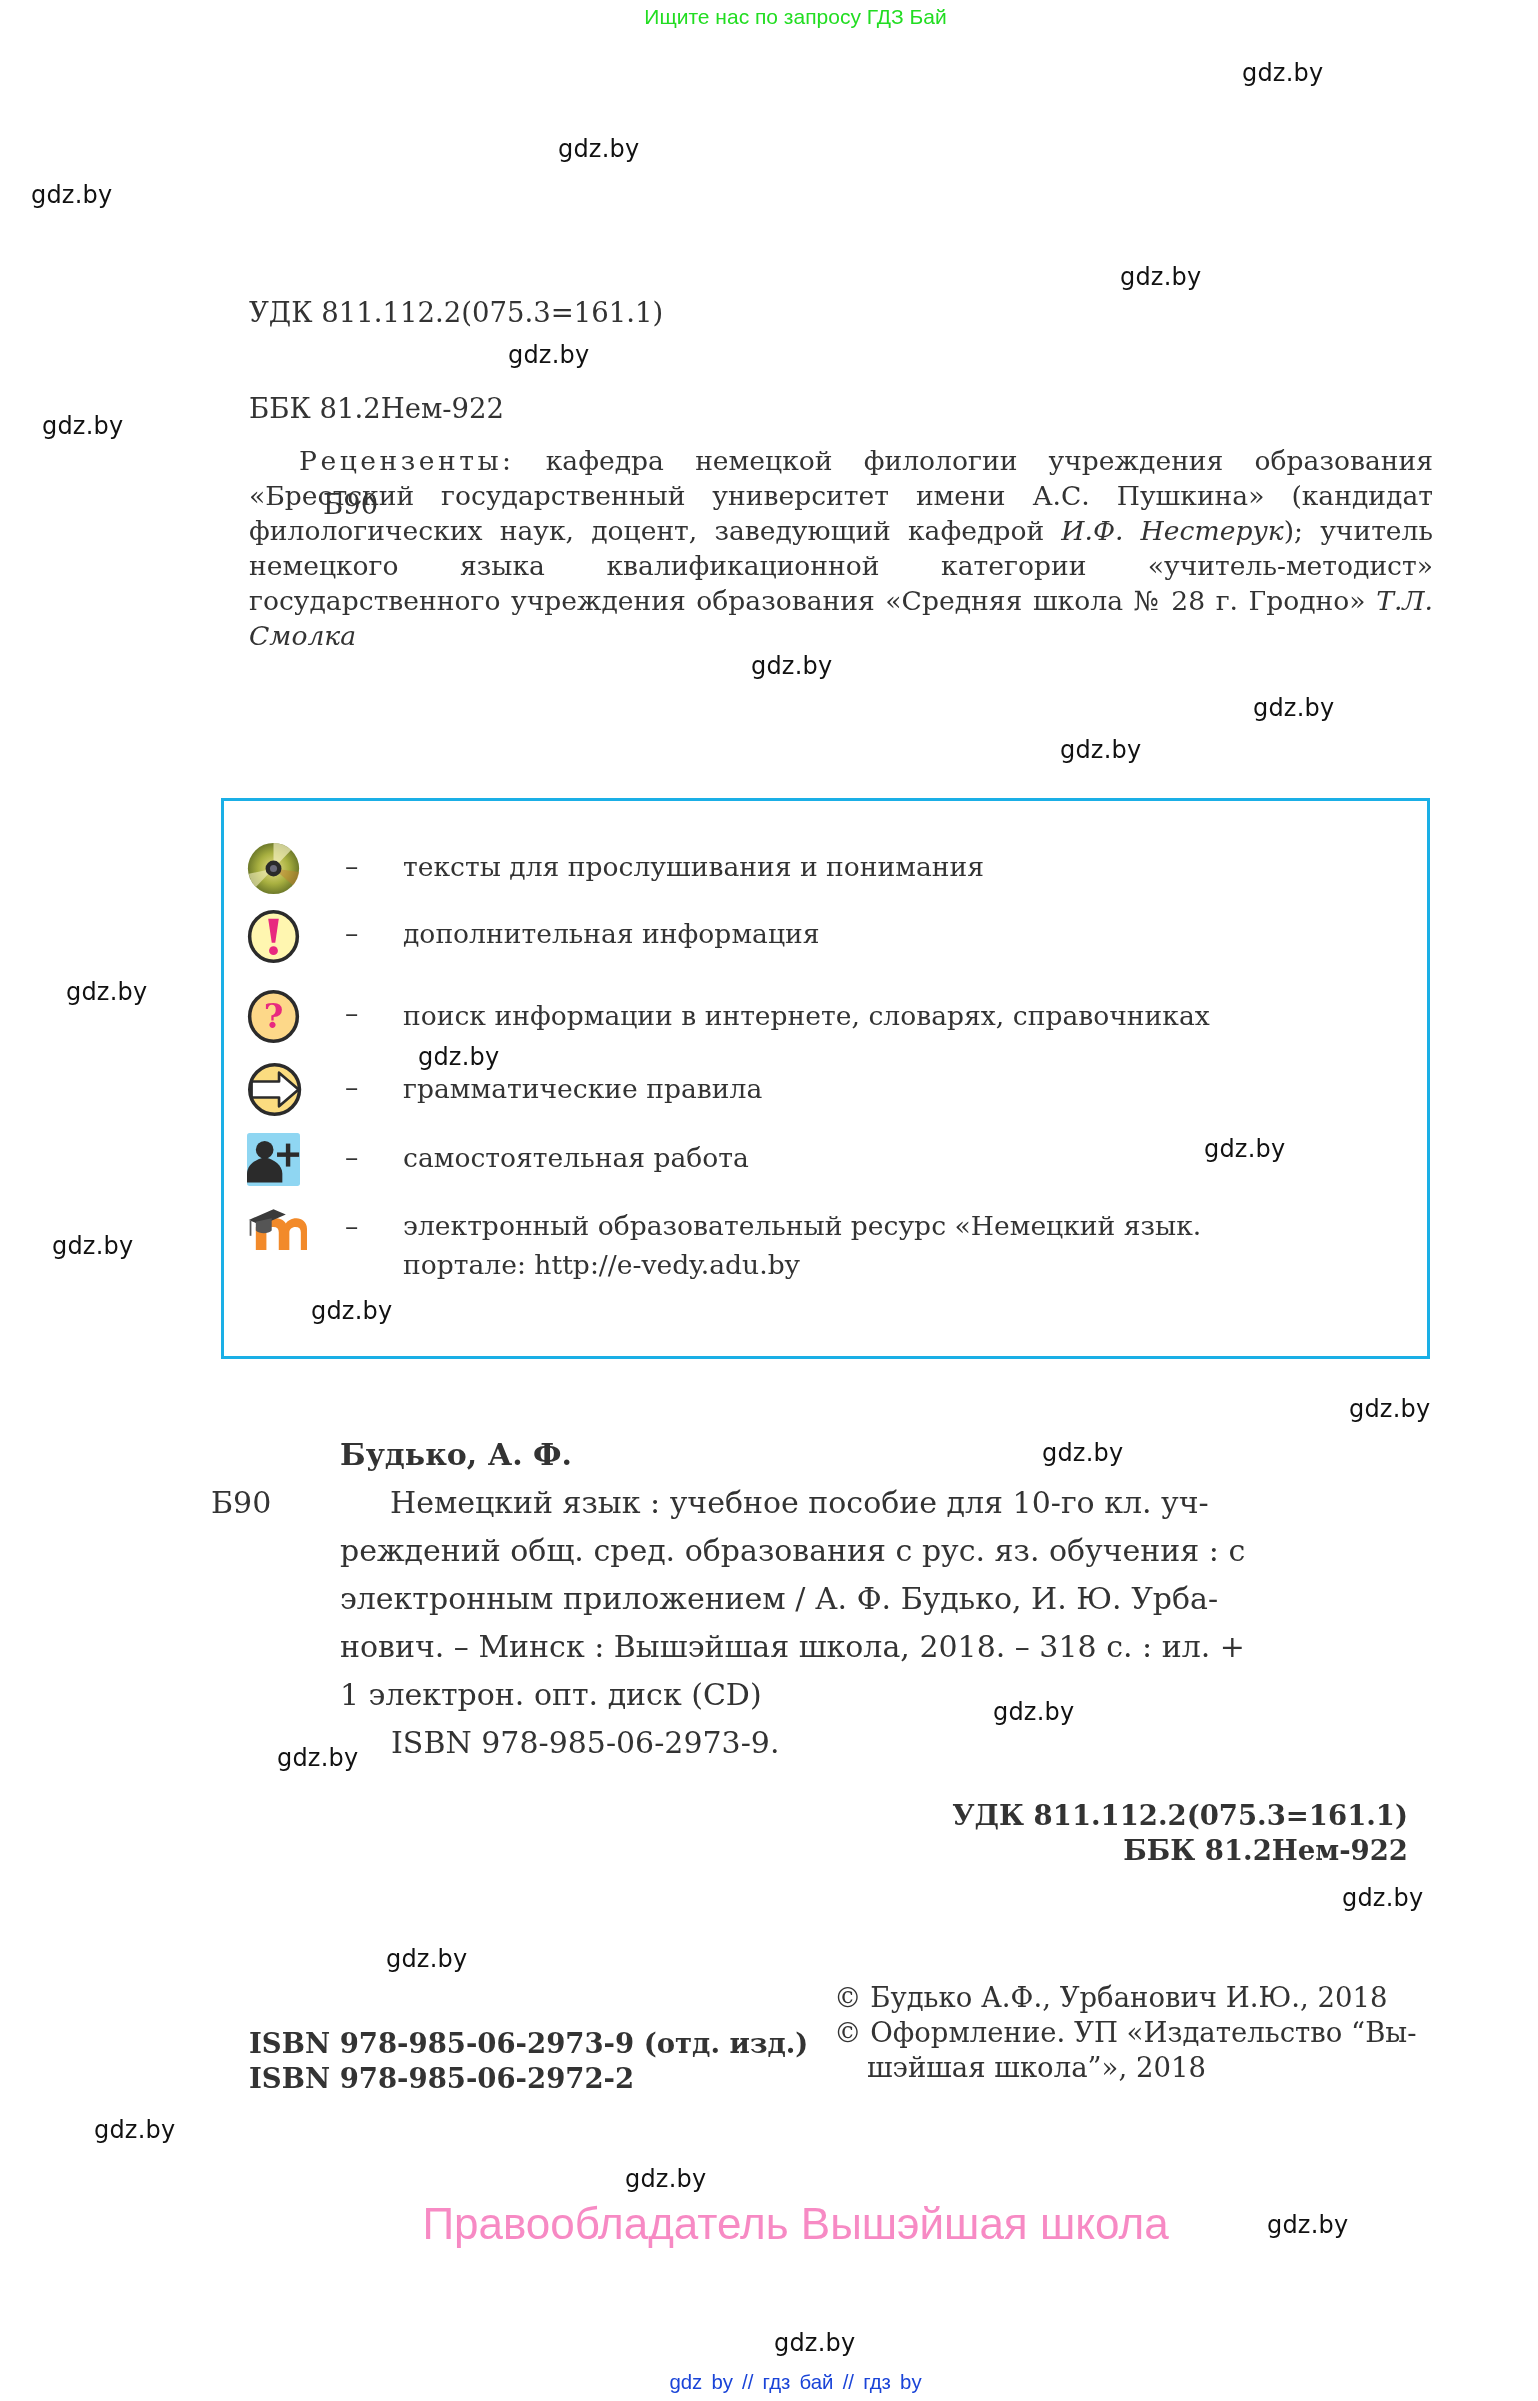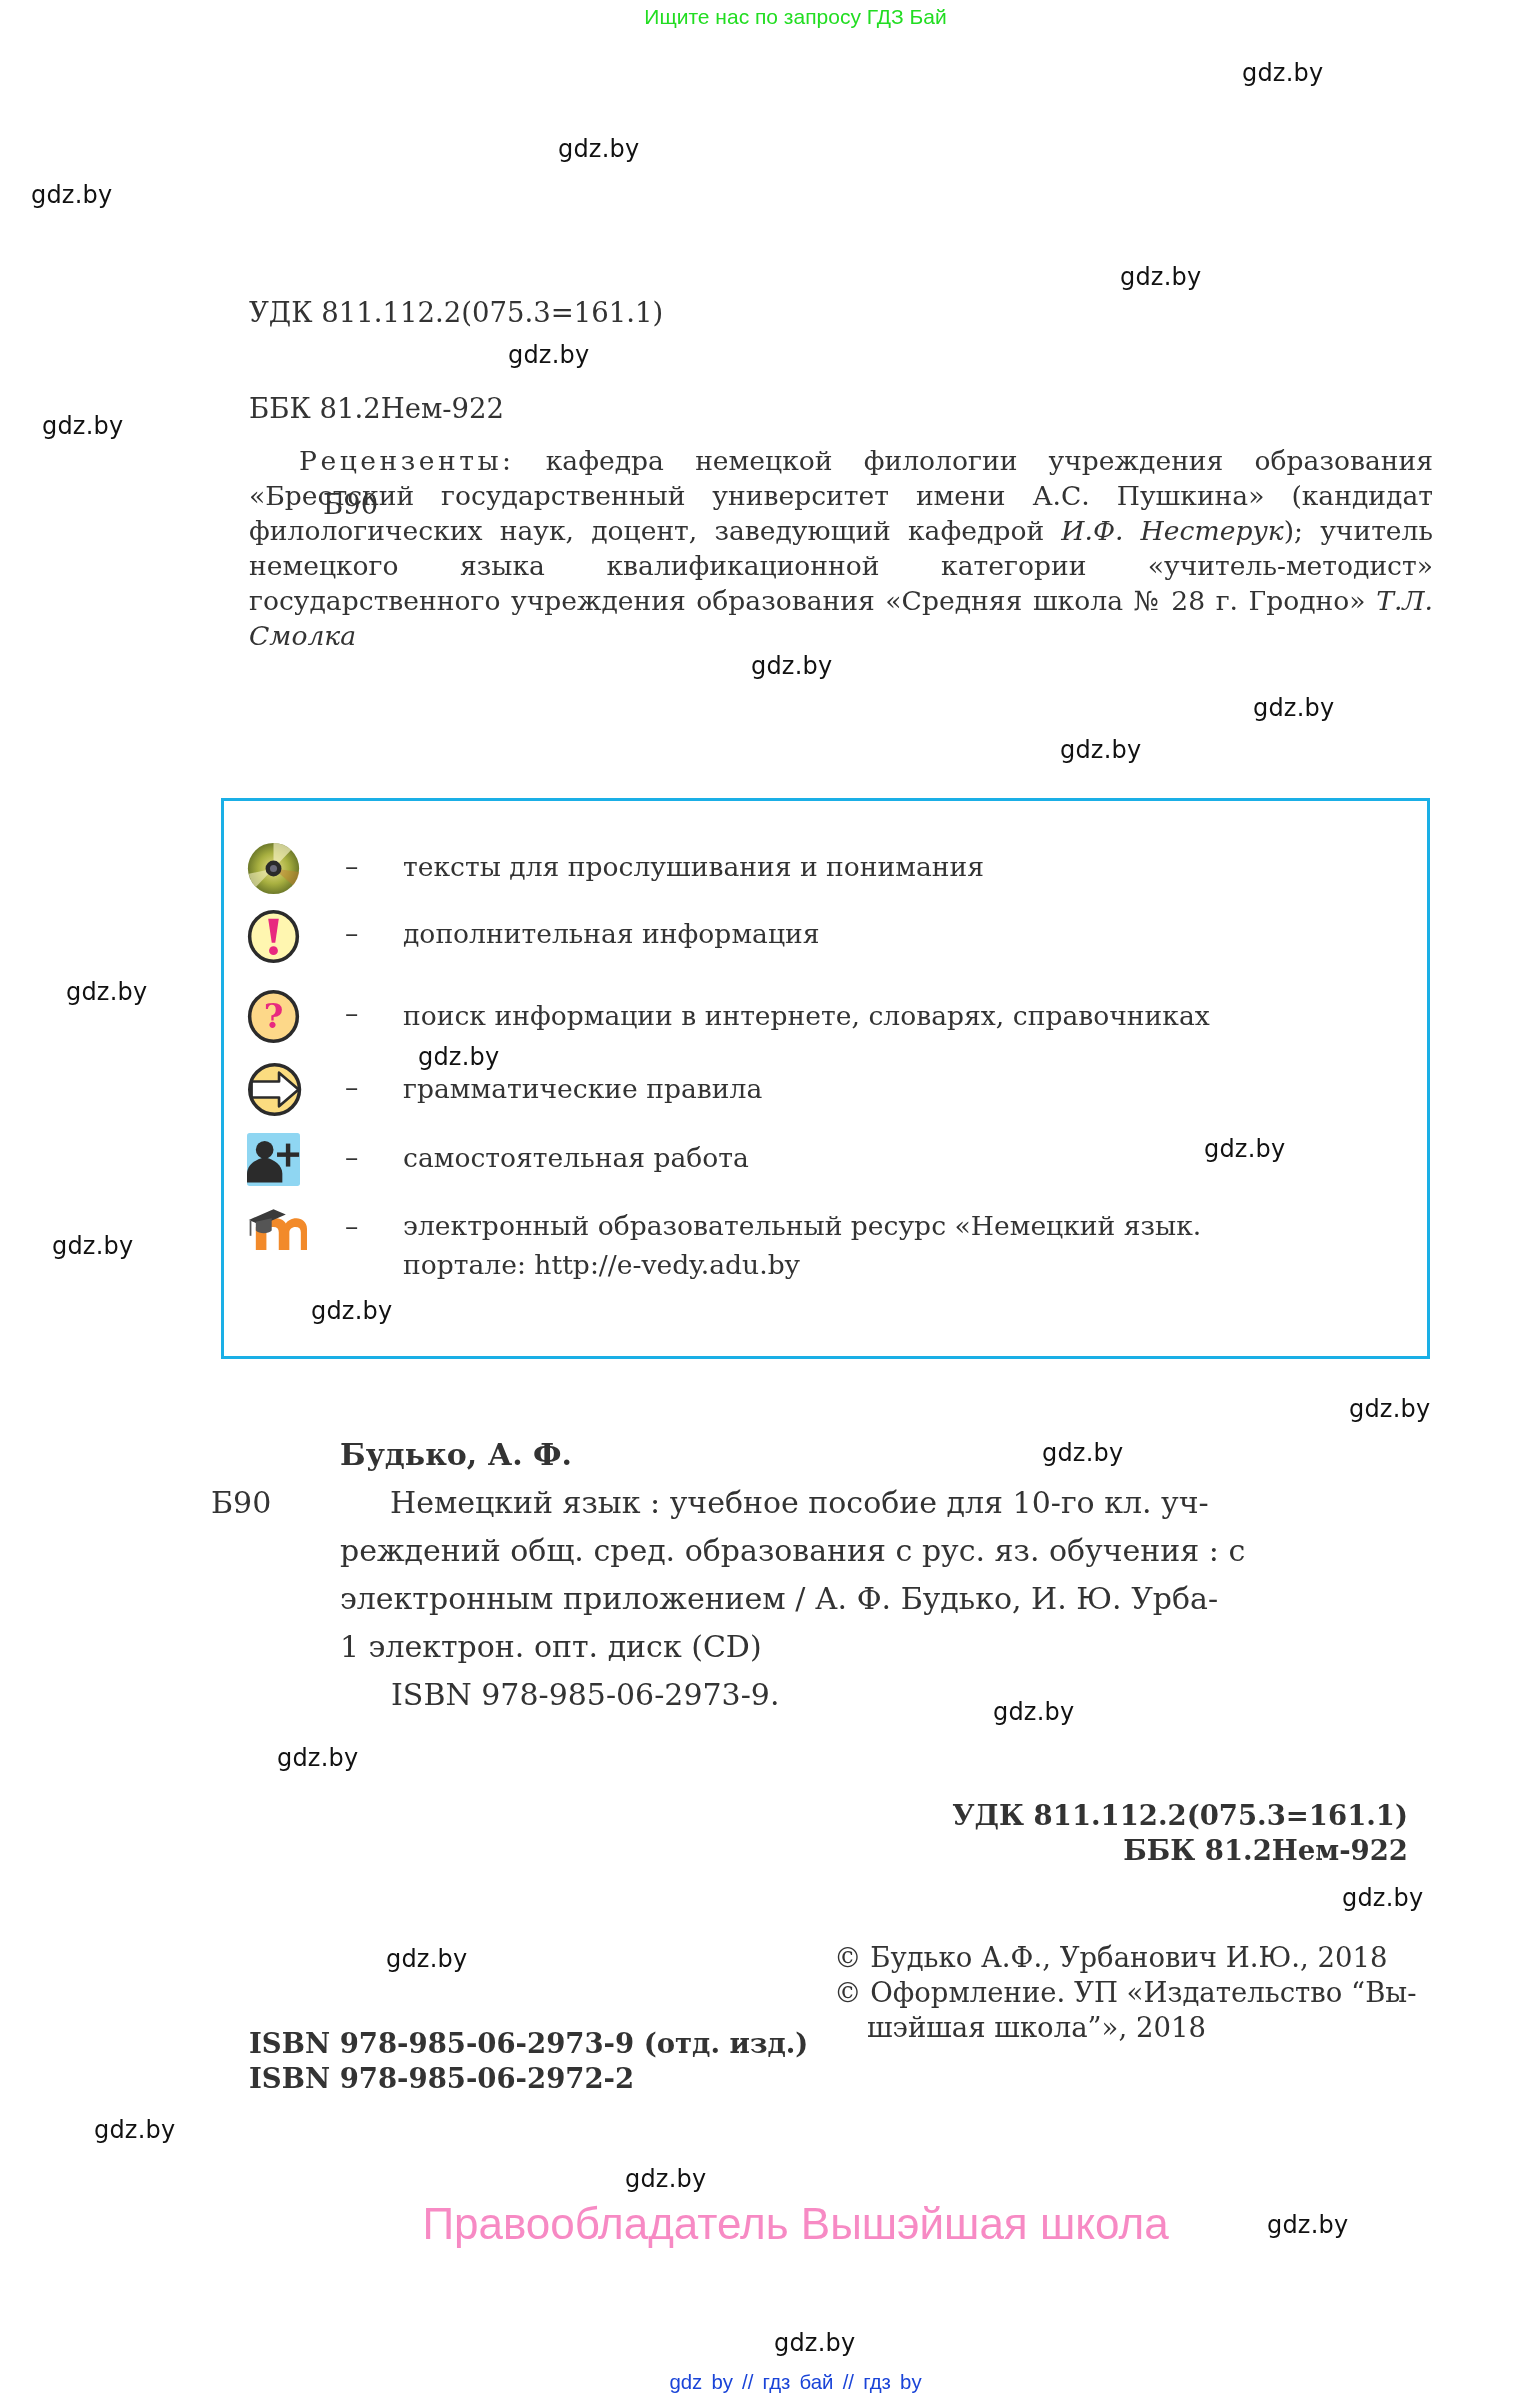--- a/index.html
+++ b/index.html
@@ -28,21 +28,21 @@
   #biblio { left: 211px; top: 1431px; width: 1184px; font-size: 30px; line-height: 48px; }
   #biblio .author { padding-left: 103px; font-weight: bold; }
   #biblio .code { position: absolute; left: 0; top: 48px; }
   #biblio .body { padding-left: 103px; text-align: justify; }
   #biblio .body .first { text-indent: 50px; }
   #biblio .isbn { padding-left: 154px; }
 
   #udk-bottom { right: 131px; top: 1798px; font-size: 27.5px; line-height: 35px; text-align: right; font-weight: bold; }
 
   #isbn-block { left: 223px; top: 2026px; font-size: 27.5px; line-height: 35px; font-weight: bold; }
-  #copyright-block { left: 808px; top: 1940px; width: 603px; font-size: 27.5px; line-height: 35px; }
+  #copyright-block { left: 808px; top: 1980px; width: 603px; font-size: 27.5px; line-height: 35px; }
   #copyright-block .cont { padding-left: 33px; }
 
   #rights-holder { left: 0; width: 1539px; top: 2197px; text-align: center; font-size: 44px; color: #f78ac4; line-height: 53px; }
   #footer-links { left: 0; width: 1539px; top: 2369px; text-align: center; font-size: 20.4px; color: #1a44d8; line-height: 26.6px; word-spacing: 3.5px; }
 </style>
 </head>
 <body>
 
 <div id="top-banner" class="abs sans">Ищите нас по запросу ГДЗ Бай</div>
 
@@ -145,20 +145,21 @@
   </div>
 </div>
 
 <div id="biblio" class="abs serif">
   <div class="author">Будько, А. Ф.</div>
   <div class="code">Б90</div>
   <div class="body">
     <div class="first">Немецкий язык : учебное пособие для 10-го кл. уч-</div>
     <div>реждений общ. сред. образования с рус. яз. обучения : с</div>
     <div>электронным приложением / А. Ф. Будько, И. Ю. Урба-</div>
+    <div>нович. – Минск : Вышэйшая школа, 2018. – 318 с. : ил. +</div>
     <div>1 электрон. опт. диск (CD)</div>
   </div>
   <div class="isbn">ISBN 978-985-06-2973-9.</div>
 </div>
 
 <div id="udk-bottom" class="abs serif">
   <div>УДК 811.112.2(075.3=161.1)</div>
   <div>ББК 81.2Нем-922</div>
 </div>
 

